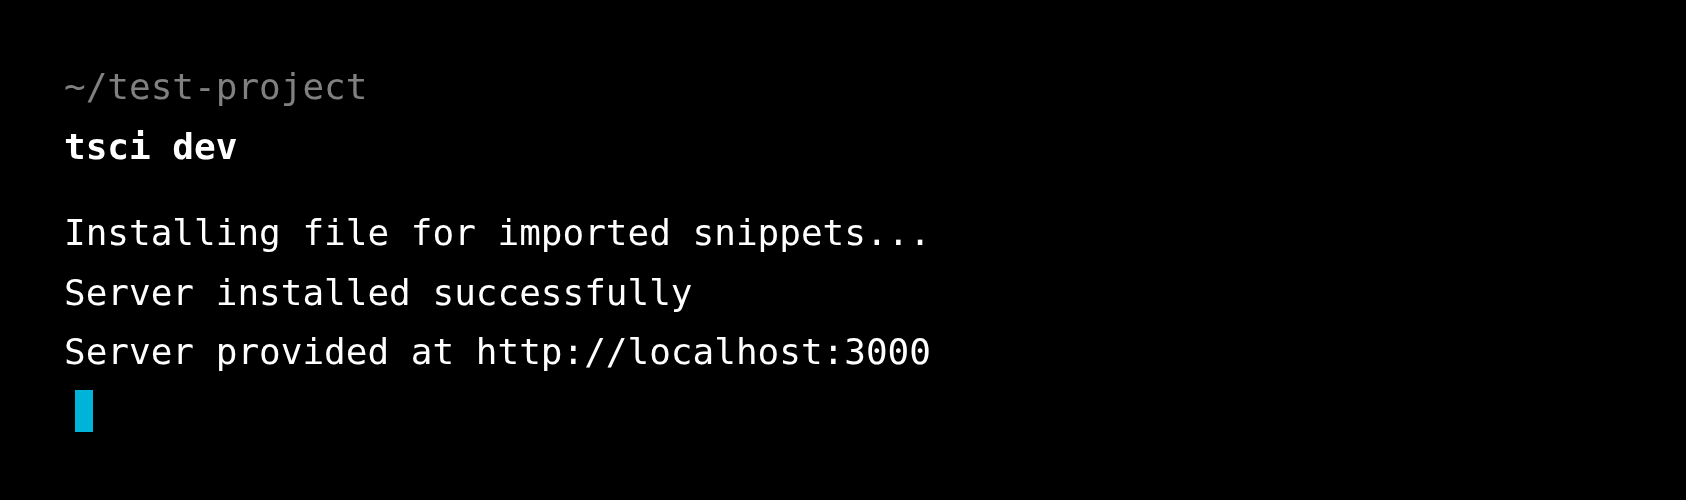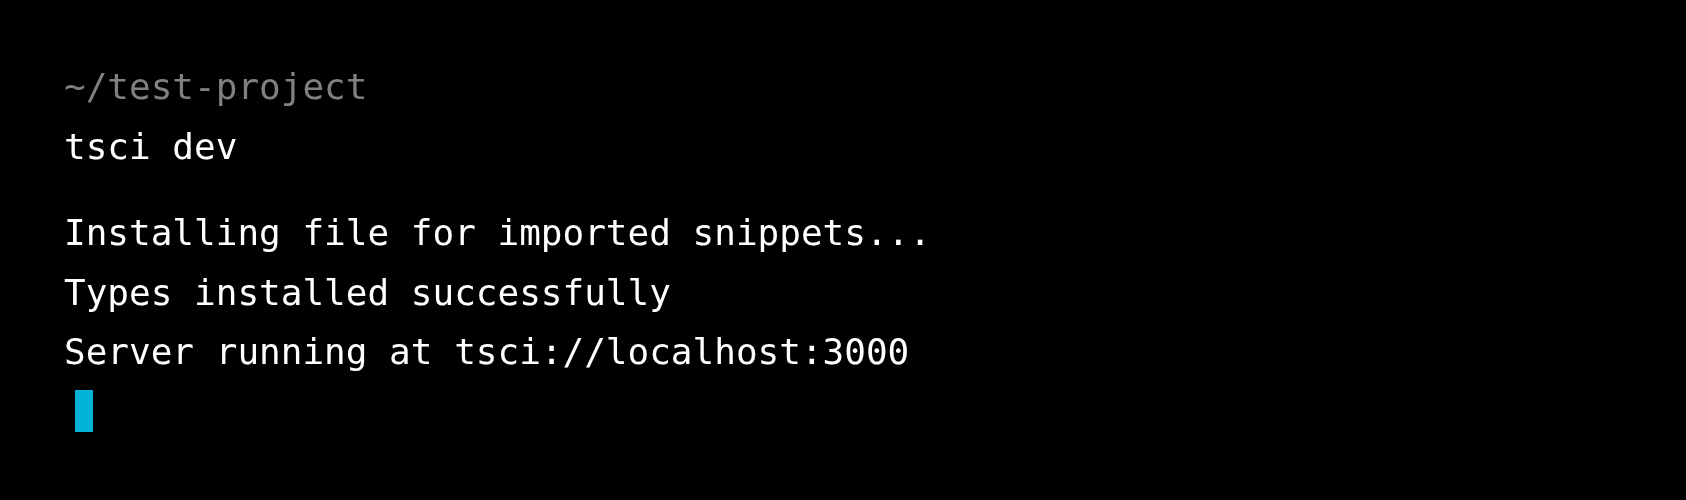--- a/index.html
+++ b/index.html
@@ -18,21 +18,21 @@
       height: 500px;
       overflow: hidden;
     }
     .prompt-path {
       color: #808080;
       font-weight: 400;
       margin-bottom: 8px;
     }
     .command {
       color: #ffffff;
-      font-weight: 400;
+      font-weight: 700;
       margin-bottom: 38px;
     }
     .output-line {
       color: #ffffff;
       font-weight: 400;
       white-space: pre;
     }
     .cursor {
       display: inline-block;
       width: 18px;
@@ -42,16 +42,16 @@
       margin-top: 2px;
     }
   </style>
 </head>
 <body>
 
 <div>
   <div class="prompt-path">~/test-project</div>
   <div class="command">tsci dev</div>
   <div class="output-line">Installing file for imported snippets...</div>
-  <div class="output-line">Types installed successfully</div>
-  <div class="output-line">Server running at tsci://localhost:3000</div>
+  <div class="output-line">Server installed successfully</div>
+  <div class="output-line">Server provided at http://localhost:3000</div>
   <div><span class="cursor"></span></div>
 </div>
 
 </body></html>

